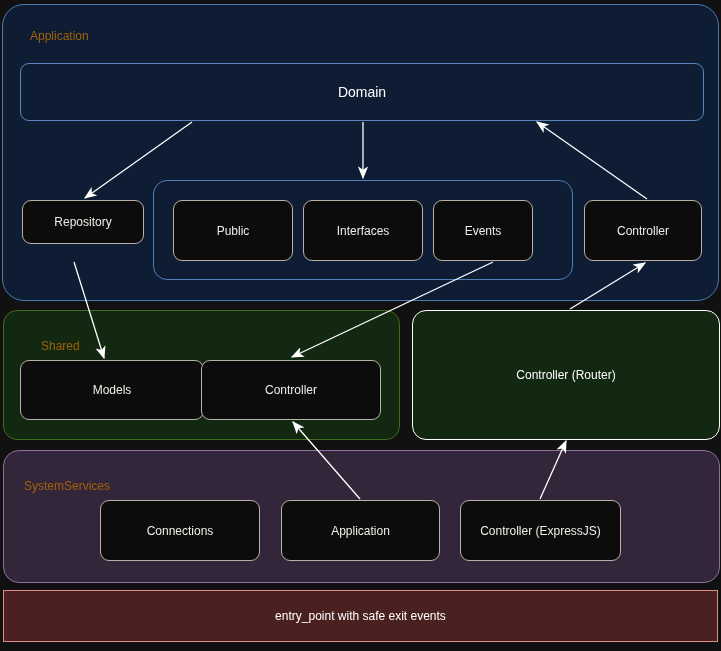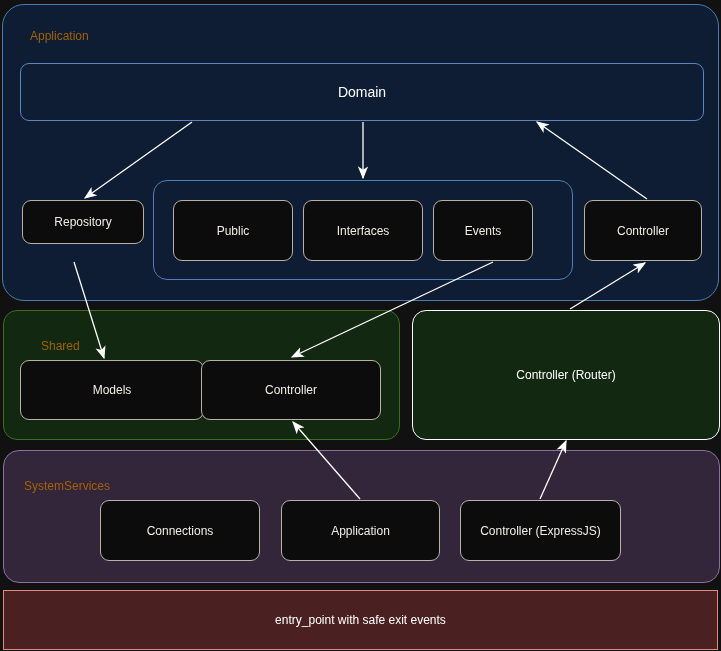--- a/index.html
+++ b/index.html
@@ -153,21 +153,21 @@
   <div class="node" style="left:100px; top:500px; width:160px; height:61px;text-align:right;">
     <span>Connections</span>
   </div>
   <div class="node" style="left:281px; top:500px; width:159px; height:61px;">
     <span>Application</span>
   </div>
   <div class="node" style="left:460px; top:500px; width:161px; height:61px;">
     <span>Controller (ExpressJS)</span>
   </div>
 
-  <div class="group entry-bar" style="left:3px; top:590px; width:715px; height:60px;">
+  <div class="group entry-bar" style="left:3px; top:590px; width:715px; height:52px;">
     <span>entry_point with safe exit events</span>
   </div>
 
   <svg id="arrows" viewBox="0 0 721 651" xmlns="http://www.w3.org/2000/svg">
     <defs>
       <marker id="ah" markerWidth="11" markerHeight="11" refX="9" refY="4" orient="auto" markerUnits="strokeWidth">
         <path d="M0,0 L10,4 L0,8 L2.6,4 z" fill="#ffffff"></path>
       </marker>
     </defs>
     <g stroke="#ffffff" stroke-width="1.3" fill="none" marker-end="url(#ah)">

